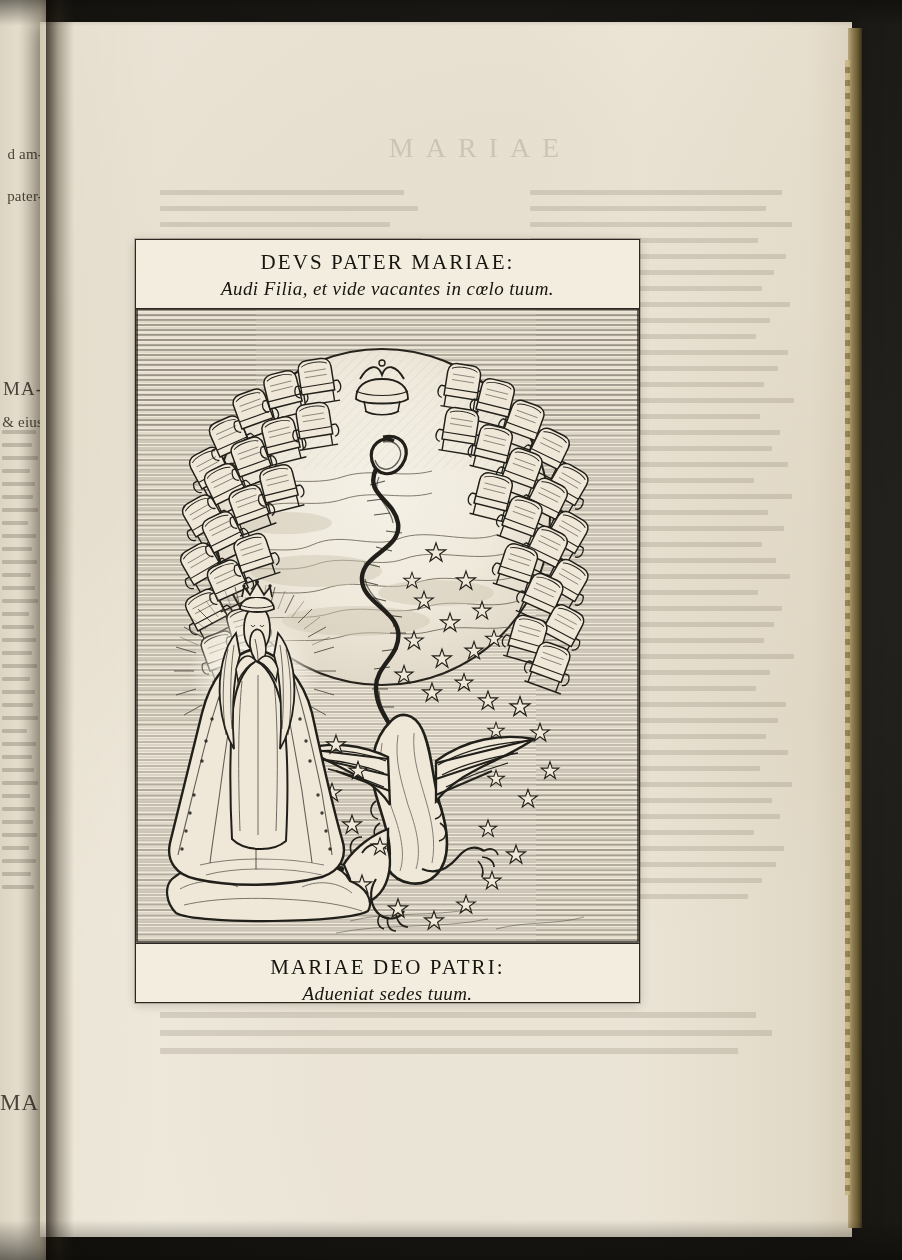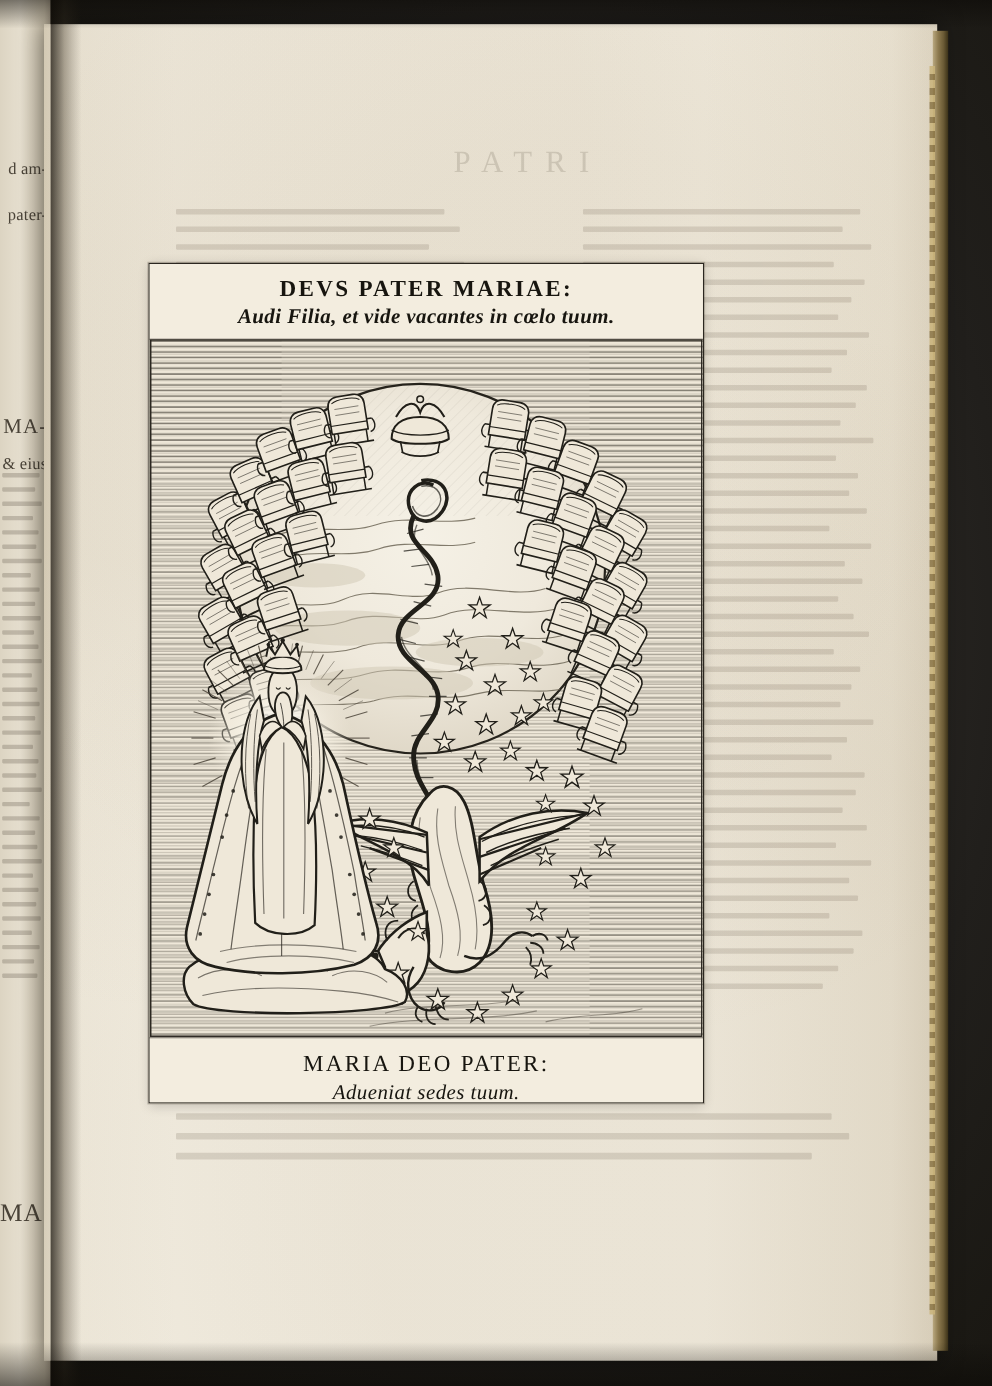--- a/index.html
+++ b/index.html
@@ -178,21 +178,21 @@
   }
 
   
   .cap {
     box-sizing: border-box;
     width: 100%;
     text-align: center;
     color: #17150f;
     background: #f3eddf;
   }
-  .cap-top { padding: 11px 6px 8px; font-weight: bold; }
+  .cap-top { padding: 11px 6px 8px; }
   .cap-bottom { padding: 12px 6px 10px; }
   .cap-title {
     font-size: 21px;
     letter-spacing: 2.1px;
     line-height: 1.1;
   }
   .cap-sub {
     font-size: 19px;
     font-style: italic;
     font-family: "Liberation Serif", serif;
@@ -281,21 +281,21 @@
         <span style="width:27px"></span>
       <span style="width:34px"></span>
         <span style="width:29px"></span>
         <span style="width:32px"></span>
     </div>
   </div>
 
   <div class="recto">
 
     <div class="showthrough">
-      <div class="st-head2">PATRI</div>
+      <div class="st-head2">MARIAE</div>
       <div class="st-cols">
         <div class="st-col left">
           <span style="width:244px"></span>
             <span style="width:258px"></span>
             <span style="width:230px"></span>
           <span style="width:262px"></span>
             <span style="width:240px"></span>
             <span style="width:252px"></span>
           <span style="width:228px"></span>
             <span style="width:265px"></span>
@@ -961,21 +961,21 @@
             </g>
 
             <rect x="1" y="0" width="501" height="633" fill="none" stroke="#2b2720" stroke-width="1.4"></rect>
           </g>
         </svg>
       </div>
 
       <div class="cap-rule"></div>
 
       <div class="cap cap-bottom">
-        <div class="cap-title">MARIA DEO PATER:</div>
+        <div class="cap-title">MARIAE DEO PATRI:</div>
         <div class="cap-sub">Adueniat sedes tuum.</div>
       </div>
     </div>
   </div>
 
   <div class="gutter"></div>
   <div class="foredge"></div>
   <div class="foredge-gilt"></div>
   <div class="top-shadow"></div>
   <div class="bottom-shadow"></div>

